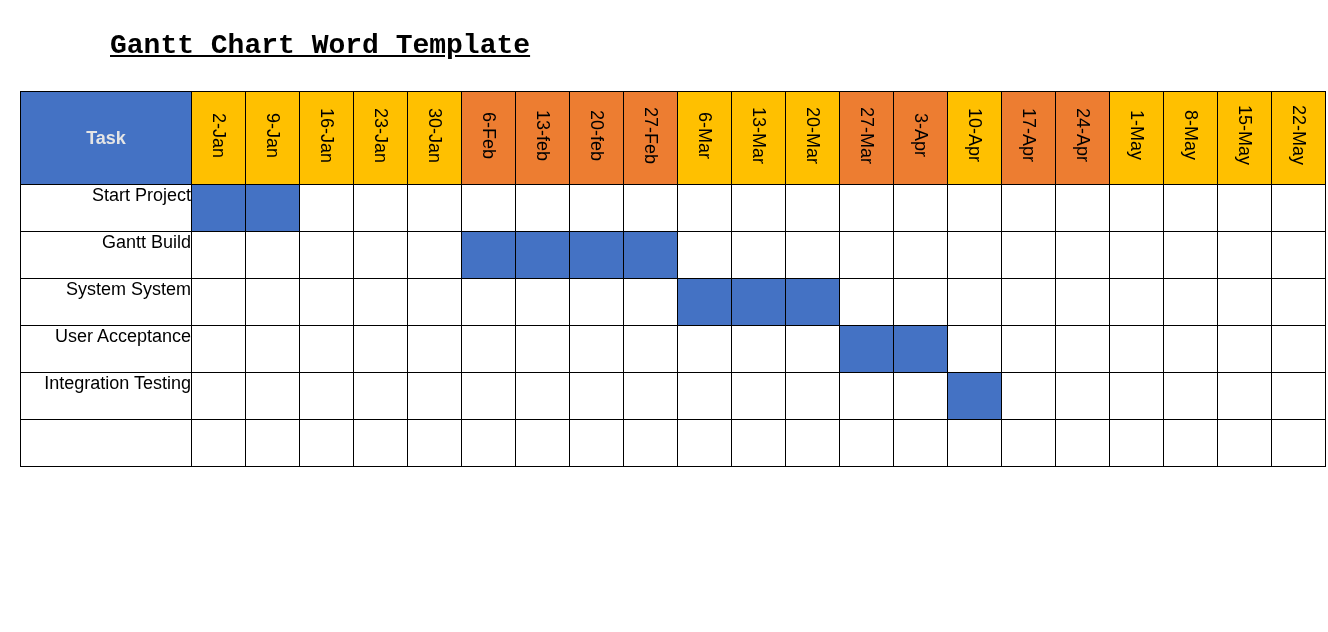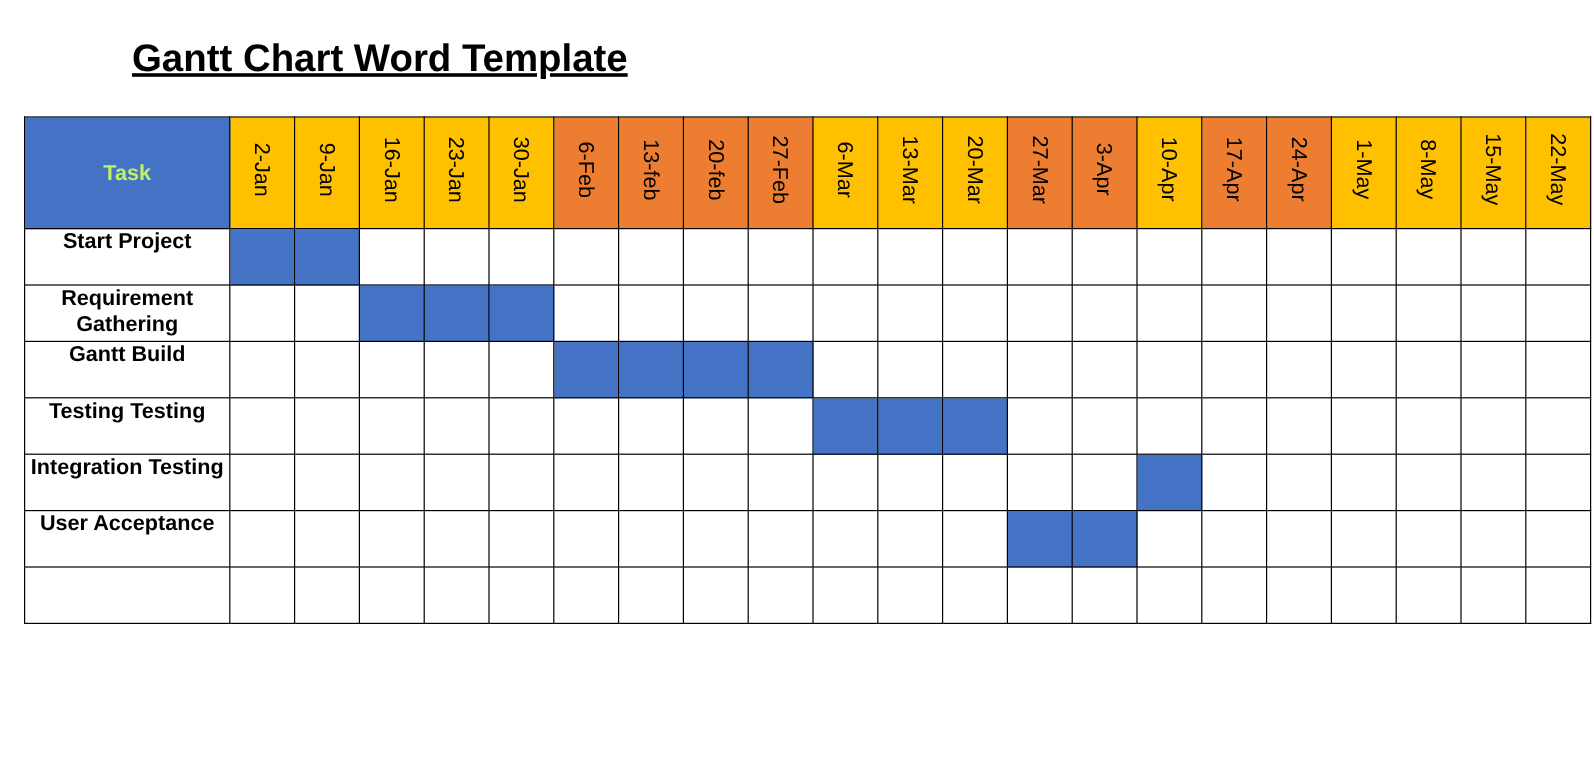--- a/index.html
+++ b/index.html
@@ -8,39 +8,40 @@
     background: #fff;
     font-family: Arial, Helvetica, sans-serif;
     color: #000;
   }
   .page {
     width: 1328px;
     box-sizing: border-box;
     padding: 20px 20px 20px 20px;
   }
   .title {
-    font-size: 32px;
+    font-size: 28px;
     font-weight: bold;
     text-decoration: underline;
     margin: 10px 0 30px 90px;
+    font-family: Liberation Mono, monospace;
   }
   table.gantt {
     border-collapse: collapse;
     width: 1290px;
     table-layout: fixed;
   }
   table.gantt th, table.gantt td {
     border: 1px solid #000;
     padding: 0;
   }
   th.task-header {
     width: 170px;
     height: 92px;
     background: #4472c4;
-    color: #bef264;
+    color: #e5e5e5;
     font-size: 18px;
     font-weight: bold;
     text-align: center;
     vertical-align: middle;
   }
   th.week-header {
     width: 53px;
     height: 92px;
     font-size: 18px;
     font-weight: normal;
@@ -49,22 +50,22 @@
   }
   th.week-header .rot {
     writing-mode: vertical-rl;
     display: inline-block;
     line-height: 1;
     padding: 8px 0;
   }
   td.task-name {
     width: 170px;
     font-size: 18px;
-    font-weight: bold;
-    text-align: center;
+    font-weight: normal;
+    text-align: right;
     vertical-align: top;
     padding: 4px 6px;
     height: 46px;
     line-height: 1.2;
     box-sizing: border-box;
   }
   tr.data-row td.cell {
     height: 46px;
   }
   td.cell { background: #fff; }
@@ -126,44 +127,20 @@
           <td class="cell"></td>
           <td class="cell"></td>
           <td class="cell"></td>
           <td class="cell"></td>
           <td class="cell"></td>
           <td class="cell"></td>
           <td class="cell"></td>
           <td class="cell"></td>
         </tr>
         <tr class="data-row">
-          <td class="task-name">Requirement Gathering</td>
-          <td class="cell"></td>
-          <td class="cell"></td>
-          <td class="cell fill" style="background: rgb(68, 114, 196);"></td>
-          <td class="cell fill" style="background: rgb(68, 114, 196);"></td>
-          <td class="cell fill" style="background: rgb(68, 114, 196);"></td>
-          <td class="cell"></td>
-          <td class="cell"></td>
-          <td class="cell"></td>
-          <td class="cell"></td>
-          <td class="cell"></td>
-          <td class="cell"></td>
-          <td class="cell"></td>
-          <td class="cell"></td>
-          <td class="cell"></td>
-          <td class="cell"></td>
-          <td class="cell"></td>
-          <td class="cell"></td>
-          <td class="cell"></td>
-          <td class="cell"></td>
-          <td class="cell"></td>
-          <td class="cell"></td>
-        </tr>
-        <tr class="data-row">
           <td class="task-name">Gantt Build</td>
           <td class="cell"></td>
           <td class="cell"></td>
           <td class="cell"></td>
           <td class="cell"></td>
           <td class="cell"></td>
           <td class="cell fill" style="background: rgb(68, 114, 196);"></td>
           <td class="cell fill" style="background: rgb(68, 114, 196);"></td>
           <td class="cell fill" style="background: rgb(68, 114, 196);"></td>
           <td class="cell fill" style="background: rgb(68, 114, 196);"></td>
@@ -174,35 +151,59 @@
           <td class="cell"></td>
           <td class="cell"></td>
           <td class="cell"></td>
           <td class="cell"></td>
           <td class="cell"></td>
           <td class="cell"></td>
           <td class="cell"></td>
           <td class="cell"></td>
         </tr>
         <tr class="data-row">
-          <td class="task-name">Testing Testing</td>
-          <td class="cell"></td>
-          <td class="cell"></td>
-          <td class="cell"></td>
-          <td class="cell"></td>
-          <td class="cell"></td>
-          <td class="cell"></td>
-          <td class="cell"></td>
-          <td class="cell"></td>
-          <td class="cell"></td>
-          <td class="cell fill" style="background: rgb(68, 114, 196);"></td>
-          <td class="cell fill" style="background: rgb(68, 114, 196);"></td>
-          <td class="cell fill" style="background: rgb(68, 114, 196);"></td>
-          <td class="cell"></td>
-          <td class="cell"></td>
+          <td class="task-name">System System</td>
+          <td class="cell"></td>
+          <td class="cell"></td>
+          <td class="cell"></td>
+          <td class="cell"></td>
+          <td class="cell"></td>
+          <td class="cell"></td>
+          <td class="cell"></td>
+          <td class="cell"></td>
+          <td class="cell"></td>
+          <td class="cell fill" style="background: rgb(68, 114, 196);"></td>
+          <td class="cell fill" style="background: rgb(68, 114, 196);"></td>
+          <td class="cell fill" style="background: rgb(68, 114, 196);"></td>
+          <td class="cell"></td>
+          <td class="cell"></td>
+          <td class="cell"></td>
+          <td class="cell"></td>
+          <td class="cell"></td>
+          <td class="cell"></td>
+          <td class="cell"></td>
+          <td class="cell"></td>
+          <td class="cell"></td>
+        </tr>
+        <tr class="data-row">
+          <td class="task-name">User Acceptance</td>
+          <td class="cell"></td>
+          <td class="cell"></td>
+          <td class="cell"></td>
+          <td class="cell"></td>
+          <td class="cell"></td>
+          <td class="cell"></td>
+          <td class="cell"></td>
+          <td class="cell"></td>
+          <td class="cell"></td>
+          <td class="cell"></td>
+          <td class="cell"></td>
+          <td class="cell"></td>
+          <td class="cell fill" style="background: rgb(68, 114, 196);"></td>
+          <td class="cell fill" style="background: rgb(68, 114, 196);"></td>
           <td class="cell"></td>
           <td class="cell"></td>
           <td class="cell"></td>
           <td class="cell"></td>
           <td class="cell"></td>
           <td class="cell"></td>
           <td class="cell"></td>
         </tr>
         <tr class="data-row">
           <td class="task-name">Integration Testing</td>
@@ -214,44 +215,20 @@
           <td class="cell"></td>
           <td class="cell"></td>
           <td class="cell"></td>
           <td class="cell"></td>
           <td class="cell"></td>
           <td class="cell"></td>
           <td class="cell"></td>
           <td class="cell"></td>
           <td class="cell"></td>
           <td class="cell fill" style="background: rgb(68, 114, 196);"></td>
-          <td class="cell"></td>
-          <td class="cell"></td>
-          <td class="cell"></td>
-          <td class="cell"></td>
-          <td class="cell"></td>
-          <td class="cell"></td>
-        </tr>
-        <tr class="data-row">
-          <td class="task-name">User Acceptance</td>
-          <td class="cell"></td>
-          <td class="cell"></td>
-          <td class="cell"></td>
-          <td class="cell"></td>
-          <td class="cell"></td>
-          <td class="cell"></td>
-          <td class="cell"></td>
-          <td class="cell"></td>
-          <td class="cell"></td>
-          <td class="cell"></td>
-          <td class="cell"></td>
-          <td class="cell"></td>
-          <td class="cell fill" style="background: rgb(68, 114, 196);"></td>
-          <td class="cell fill" style="background: rgb(68, 114, 196);"></td>
-          <td class="cell"></td>
           <td class="cell"></td>
           <td class="cell"></td>
           <td class="cell"></td>
           <td class="cell"></td>
           <td class="cell"></td>
           <td class="cell"></td>
         </tr>
         <tr class="spacer">
           <td class="task-name"></td>
           <td class="cell"></td>

